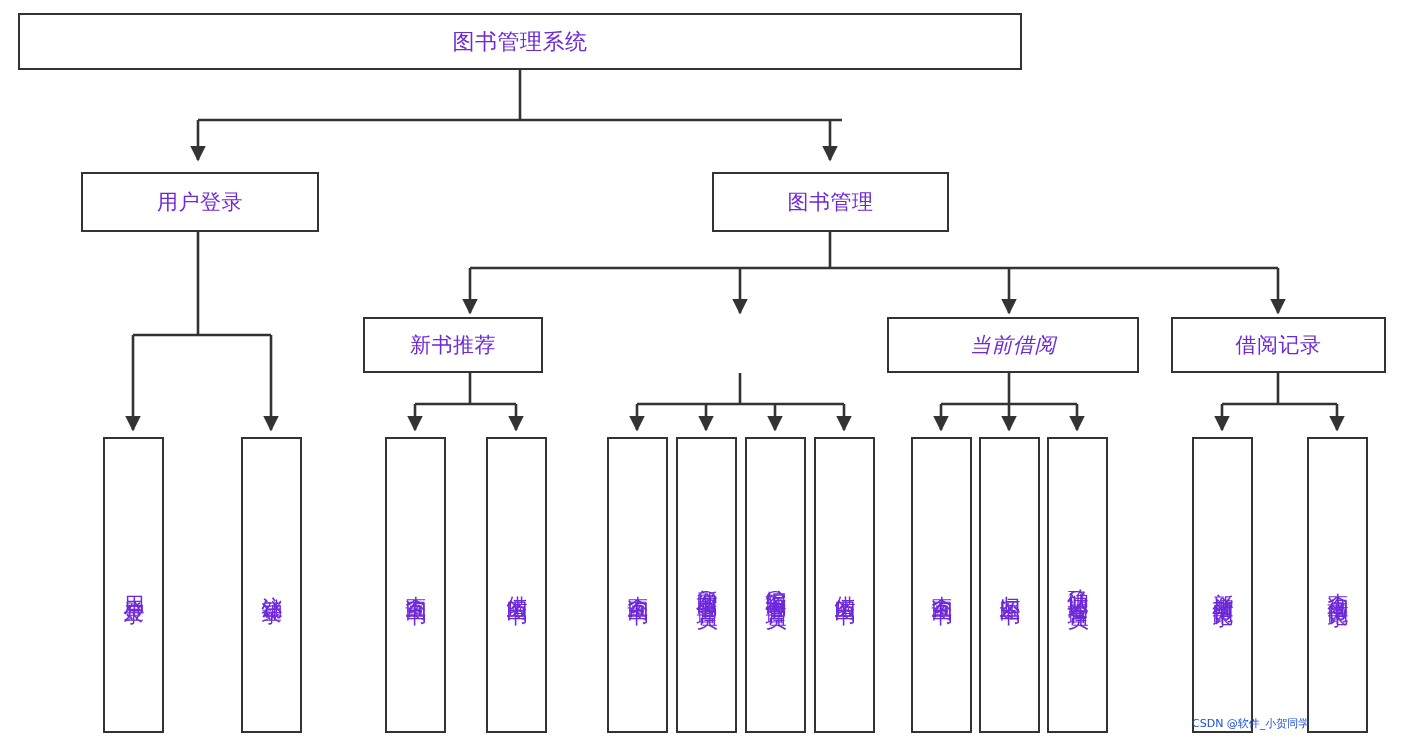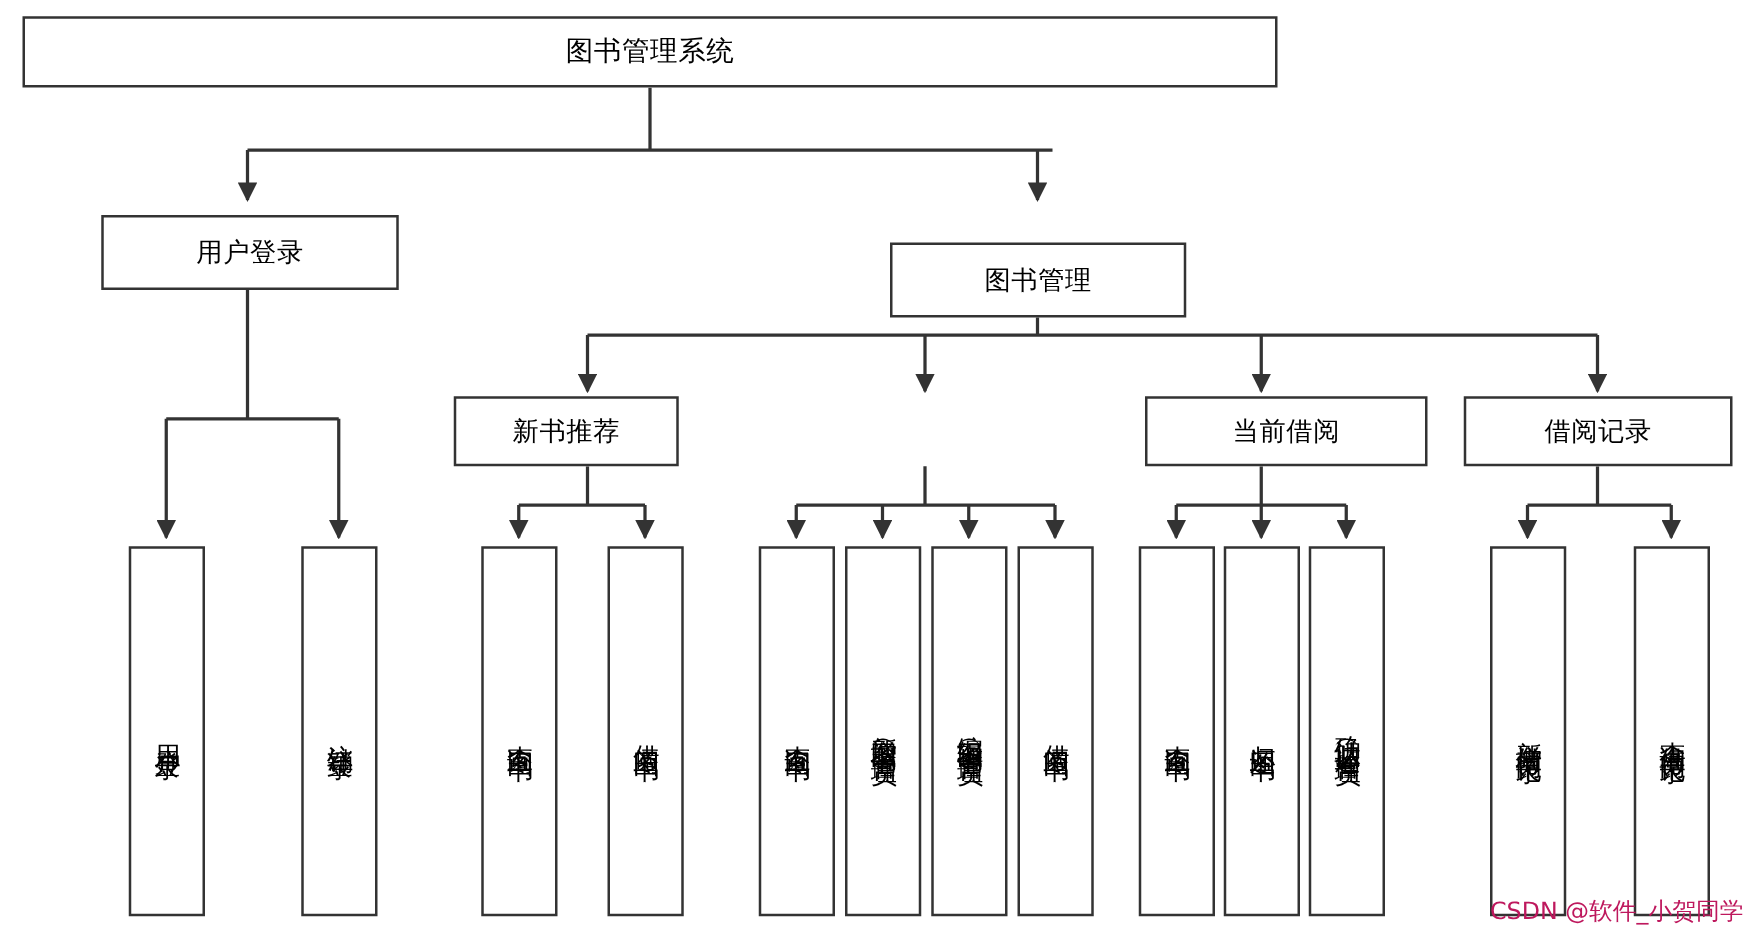--- a/index.html
+++ b/index.html
@@ -35,21 +35,21 @@
     align-items: center;
     justify-content: center;
     color: #2b2b2b;
     z-index: 2;
   }
   .node-label {
     display: block;
     text-align: center;
     line-height: 1.18;
     white-space: nowrap;
-    color: #000000;
+    color: #6d28d9;
   }
   
   .node.horiz .node-label {
     font-size: 21px;
     letter-spacing: 0.5px;
   }
   .node.root .node-label {
     font-size: 22px;
   }
   
@@ -61,22 +61,22 @@
   .node.vert .node-label {
     writing-mode: vertical-rl;
     text-orientation: upright;
     font-size: 21px;
     line-height: 1.0;
     letter-spacing: 3px;
     white-space: nowrap;
   }
   .watermark {
     position: absolute;
-    color: #be185d;
-    font-size: 19px;
+    color: #1d4ed8;
+    font-size: 11px;
     white-space: nowrap;
     z-index: 3;
     font-family: "DejaVu Sans", "Liberation Sans", sans-serif;
   }
 </style>
 </head>
 <body>
 
 <div id="canvas">
 
@@ -131,28 +131,28 @@
     </g>
   </svg>
 
   <div class="node horiz root" style="left:18px; top:13px; width:1004px; height:57px;">
     <span class="node-label">图书管理系统</span>
   </div>
 
   <div class="node horiz" style="left:81px; top:172px; width:238px; height:60px;">
     <span class="node-label">用户登录</span>
   </div>
-  <div class="node horiz" style="left:712px; top:172px; width:237px; height:60px;margin-top:22px;">
+  <div class="node horiz" style="left:712px; top:172px; width:237px; height:60px;">
     <span class="node-label">图书管理</span>
   </div>
 
   <div class="node horiz" style="left:363px; top:317px; width:180px; height:56px;">
     <span class="node-label">新书推荐</span>
   </div>
-  <div class="node horiz" style="left:916px; top:317px; width:226px; height:56px;">
+  <div class="node horiz" style="left:887px; top:317px; width:252px; height:56px;font-style:italic;">
     <span class="node-label">当前借阅</span>
   </div>
   <div class="node horiz" style="left:1171px; top:317px; width:215px; height:56px;">
     <span class="node-label">借阅记录</span>
   </div>
 
   <div class="node vert" style="left:103px; top:437px; width:61px; height:296px;">
     <span class="node-label">用户登录</span>
   </div>
   <div class="node vert" style="left:241px; top:437px; width:61px; height:296px;">

